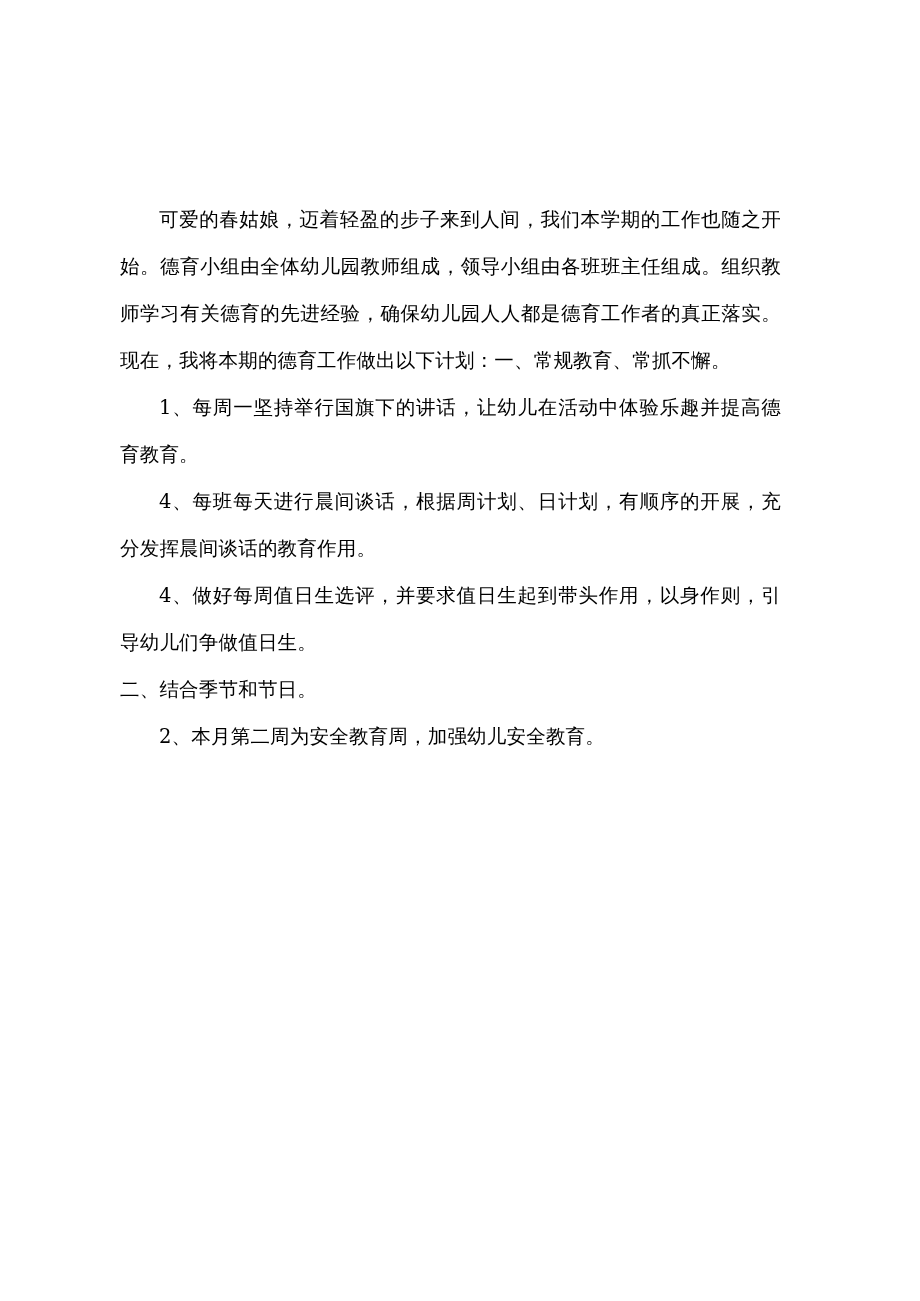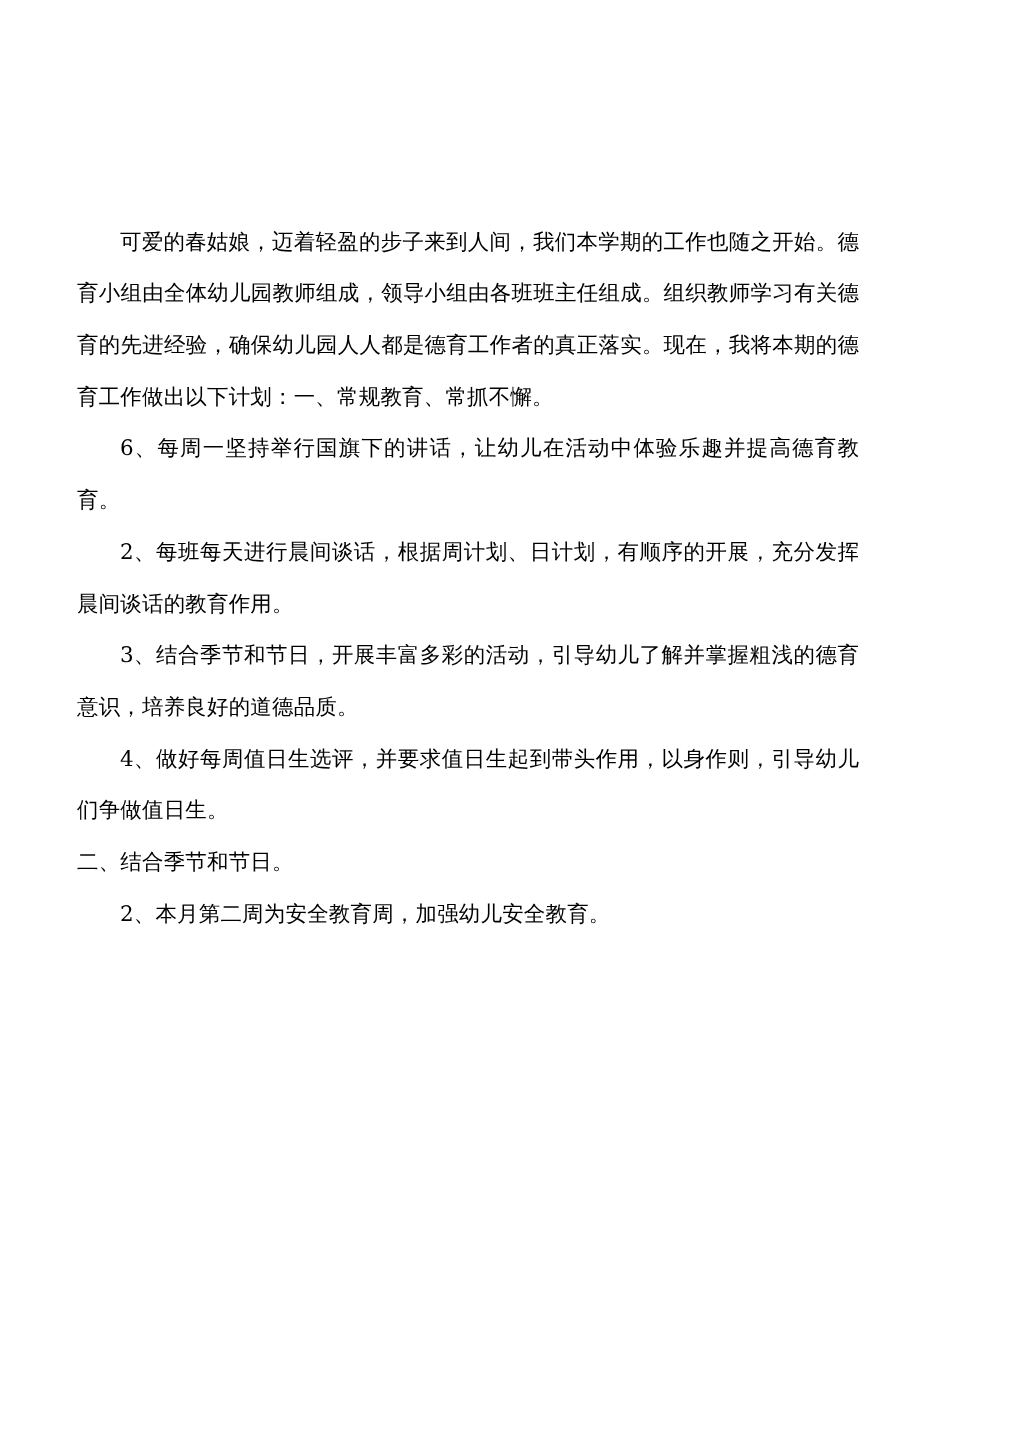--- a/index.html
+++ b/index.html
@@ -12,21 +12,21 @@
     height: 1301px;
     font-family: "DejaVu Serif", "Liberation Serif", serif;
     color: #000000;
     overflow: hidden;
   }
   .page {
     position: relative;
     width: 920px;
     height: 1301px;
     box-sizing: border-box;
-    padding: 196px 139px 0 70px;
+    padding: 196px 139px 0 120px;
   }
   .doc-body {
     font-size: 19.5px;
     line-height: 47px;
     text-align: justify;
     text-justify: inter-ideograph;
     letter-spacing: 0.2px;
   }
   .para {
     margin: 0;
@@ -35,20 +35,19 @@
   .para.no-indent {
     text-indent: 0;
   }
 </style>
 </head>
 <body>
 
 <div class="page">
   <div class="doc-body">
     <p class="para">可爱的春姑娘，迈着轻盈的步子来到人间，我们本学期的工作也随之开始。德育小组由全体幼儿园教师组成，领导小组由各班班主任组成。组织教师学习有关德育的先进经验，确保幼儿园人人都是德育工作者的真正落实。现在，我将本期的德育工作做出以下计划：一、常规教育、常抓不懈。</p>
-    <p class="para">6、每周一坚持举行国旗下的讲话，让幼儿在活动中体验乐趣并提高德育教育。</p>
-    <p class="para">2、每班每天进行晨间谈话，根据周计划、日计划，有顺序的开展，充分发挥晨间谈话的教育作用。</p>
-    <p class="para">3、结合季节和节日，开展丰富多彩的活动，引导幼儿了解并掌握粗浅的德育意识，培养良好的道德品质。</p>
+    <p class="para">1、每周一坚持举行国旗下的讲话，让幼儿在活动中体验乐趣并提高德育教育。</p>
+    <p class="para">4、每班每天进行晨间谈话，根据周计划、日计划，有顺序的开展，充分发挥晨间谈话的教育作用。</p>
     <p class="para">4、做好每周值日生选评，并要求值日生起到带头作用，以身作则，引导幼儿们争做值日生。</p>
     <p class="para no-indent">二、结合季节和节日。</p>
     <p class="para">2、本月第二周为安全教育周，加强幼儿安全教育。</p>
   </div>
 </div>
 
 </body></html>

